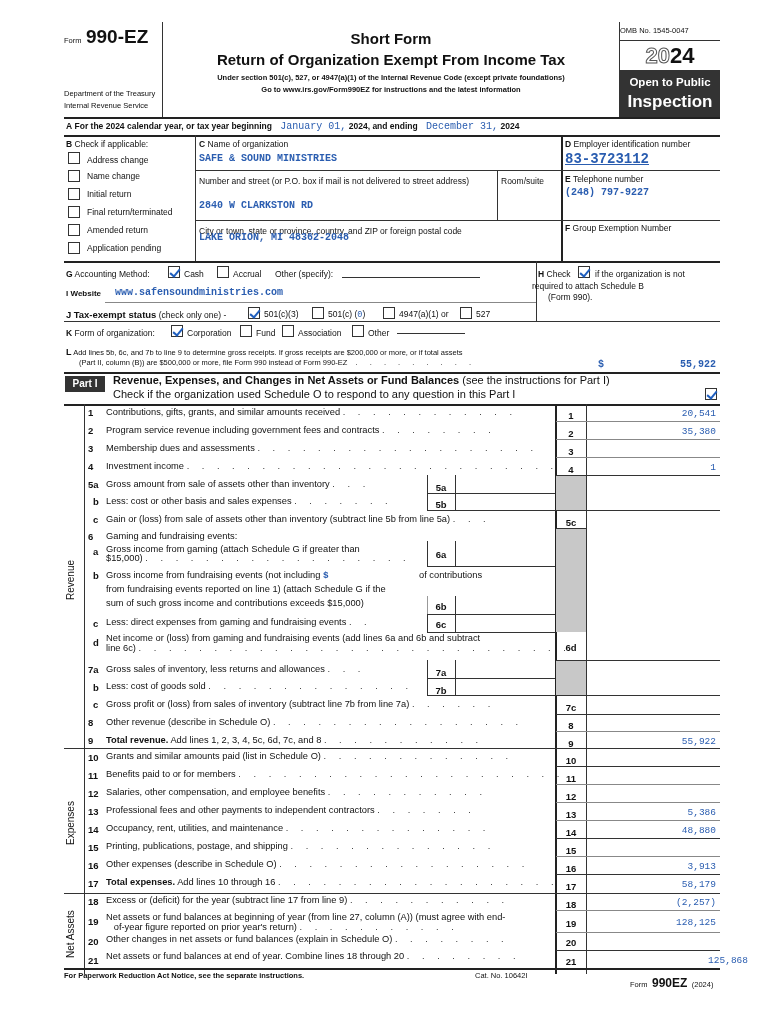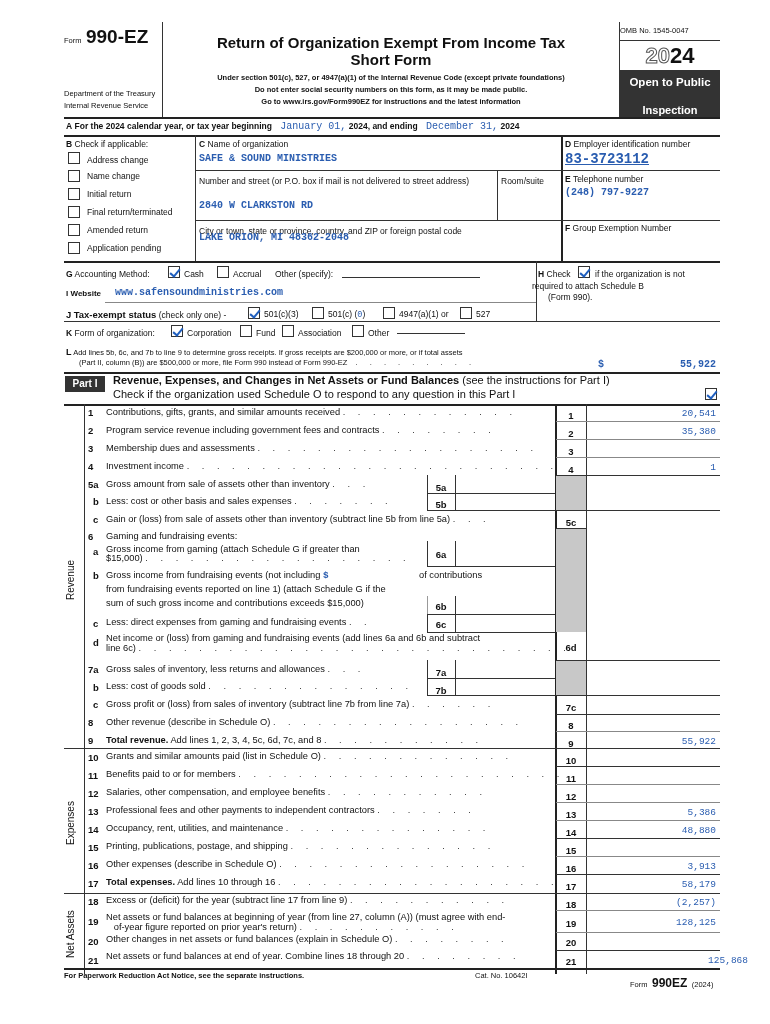--- a/index.html
+++ b/index.html
@@ -31,36 +31,35 @@
   <div class="abs" style="left:0;top:4px;">
     <span class="t7">Form</span>
     <span class="b" style="font-size:19px;">990-EZ</span>
   </div>
   <div class="abs t7" style="left:0;top:67px;">Department of the Treasury</div>
   <div class="abs t7" style="left:0;top:79px;">Internal Revenue Service</div>
 </div>
 <div class="vline" style="left:162px;top:22px;height:95px;"></div>
 
 <div class="abs" style="left:163px;top:30px;width:456px;text-align:center;">
+  <div class="b" style="font-size:15px;">Short Form</div>
   <div class="b" style="font-size:15px;margin-top:4px;">Return of Organization Exempt From Income Tax</div>
-  <div class="b" style="font-size:15px;">Short Form</div>
   <div class="b t7" style="margin-top:5px;">Under section 501(c), 527, or 4947(a)(1) of the Internal Revenue Code (except private foundations)</div>
-  <div class="b t7" style="margin-top:3px;">Do not enter social security numbers on this form, as it may be made public.</div>
   <div class="b t7" style="margin-top:3px;">Go to www.irs.gov/Form990EZ for instructions and the latest information</div>
 </div>
 
 <div class="vline" style="left:619px;top:22px;height:95px;"></div>
 <div class="abs" style="left:620px;top:26px;width:100px;text-align:left;font-size:7.5px;">OMB No. 1545-0047</div>
 <div class="hline" style="left:620px;top:40px;width:100px;"></div>
 <div class="abs" style="left:620px;top:43px;width:100px;text-align:center;font-size:22px;font-weight:bold;">
   <span style="color:#fff;-webkit-text-stroke:1px #555;">20</span><span>24</span>
 </div>
 <div class="abs" style="left:620px;top:70px;width:100px;height:47px;background:#333;color:#fff;text-align:center;">
   <div class="b" style="font-size:11.5px;margin-top:6px;">Open to Public</div>
-  <div class="b" style="font-size:11px;margin-top:16px;">Inspection</div>
+  <div class="b" style="font-size:17px;margin-top:4px;">Inspection</div>
 </div>
 
 <div class="hline thick" style="left:64px;top:117px;width:656px;"></div>
 
 <div class="abs t8" style="left:66px;top:121px;white-space:nowrap;">
   <span class="b">A</span>
   <span class="b">For the 2024 calendar year, or tax year beginning</span>
   <span class="mono" style="font-size:10px;margin-left:6px;">January 01,</span>
   <span class="b">2024, and ending</span>
   <span class="mono" style="font-size:10px;margin-left:6px;">December 31,</span>

